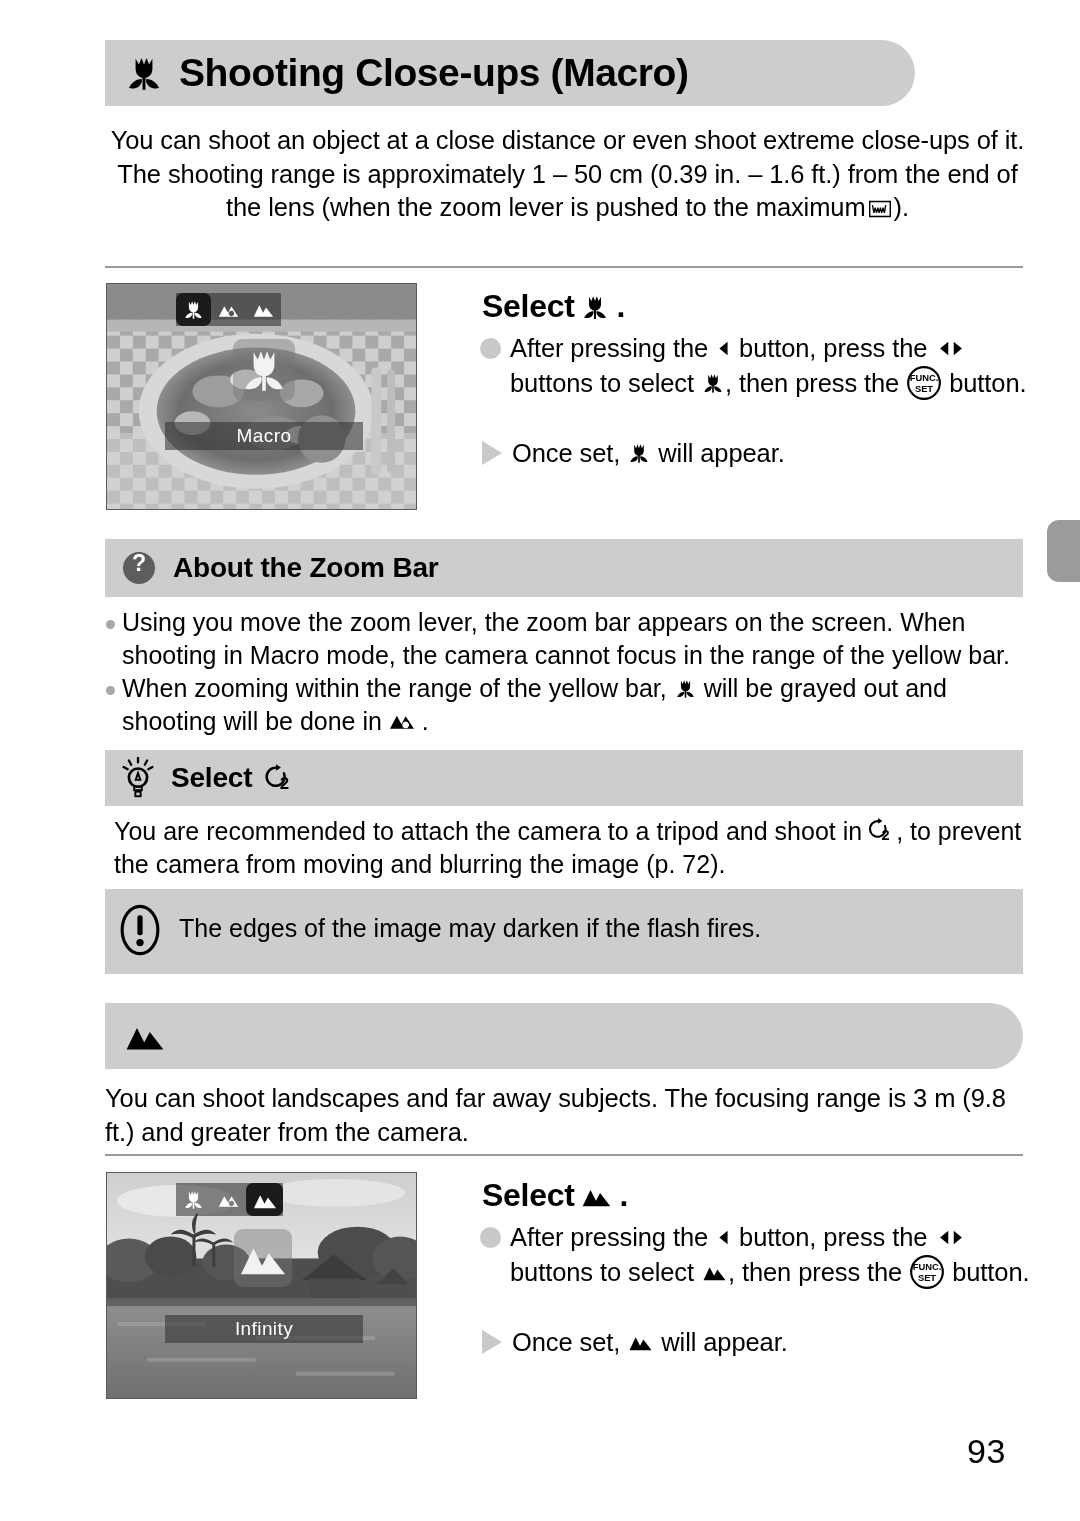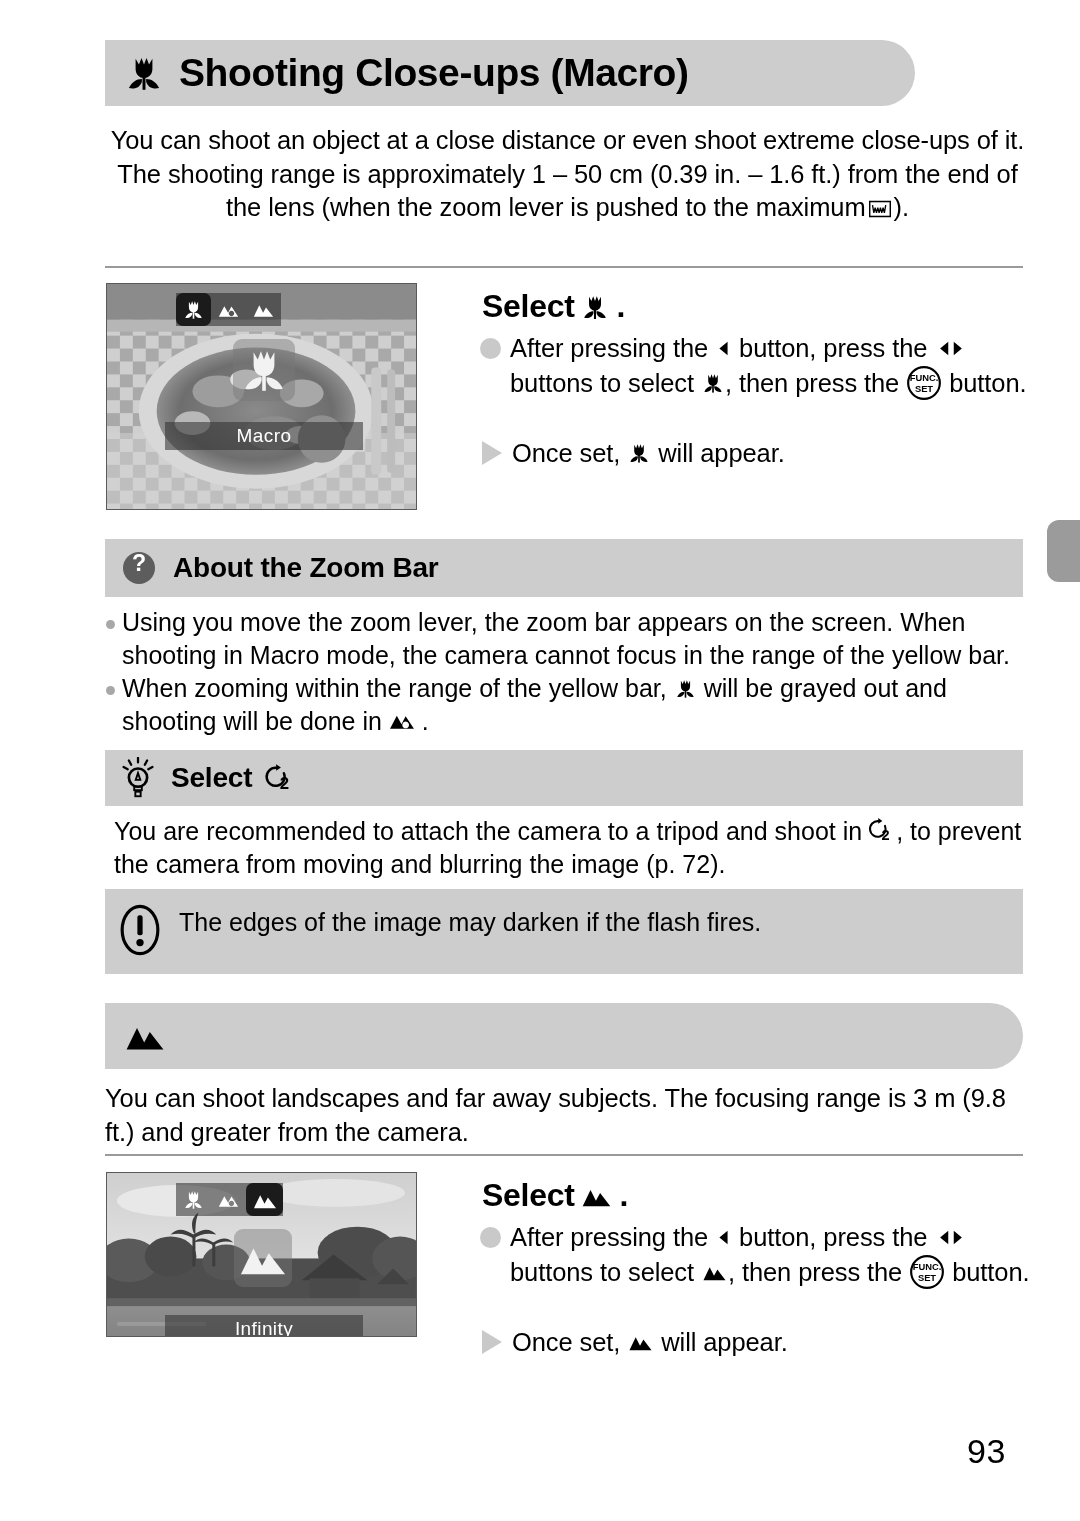--- a/index.html
+++ b/index.html
@@ -128,21 +128,21 @@
     width:9px;height:9px;border-radius:50%;
     background:#a8a8a8;
   }
   .caution{
     position:absolute;
     background:#cdcdcd;
     display:flex; align-items:flex-start; gap:0;
   }
   .caution-text{
     font-size:25px; line-height:33px;
-    padding-top:17px;
+    padding-top:23px;
   }
 
   
   .edge-tab{
     position:absolute;
     background:#9b9b9b;
     border-radius:12px 0 0 12px;
   }
 
   .page-num{
@@ -400,21 +400,21 @@
       <svg width="44" height="40">
           <use href="#sym-mountain"></use>
         </svg>
     </span>
   </div>
 
   <div class="para" style="top:1082px; left:105px; width:925px;">You can shoot landscapes and far away subjects. The focusing range is 3 m (9.8 ft.) and greater from the camera.</div>
 
   <div class="rule" style="top:1154px; left:105px; width:918px;"></div>
 
-  <div class="shot" style="top:1172px; left:106px; width:311px; height:165px;">
+  <div class="shot" style="top:1172px; left:106px; width:311px; height:227px;">
     <svg class="scene" viewBox="0 0 311 227" preserveAspectRatio="none">
       <defs>
         <linearGradient id="skyg" x1="0" y1="0" x2="0" y2="1">
           <stop offset="0%" stop-color="#cfcfcf"></stop>
           <stop offset="100%" stop-color="#eaeaea"></stop>
         </linearGradient>
         <linearGradient id="waterg" x1="0" y1="0" x2="0" y2="1">
           <stop offset="0%" stop-color="#8e8e8e"></stop>
           <stop offset="100%" stop-color="#6f6f6f"></stop>
         </linearGradient>

